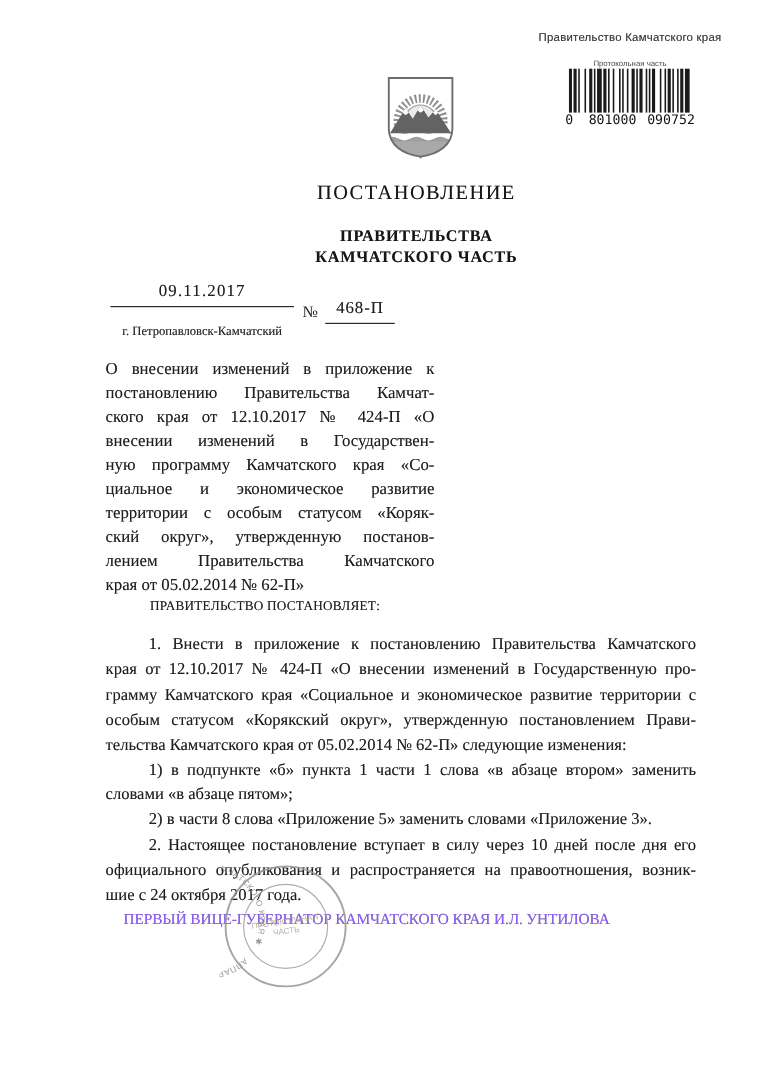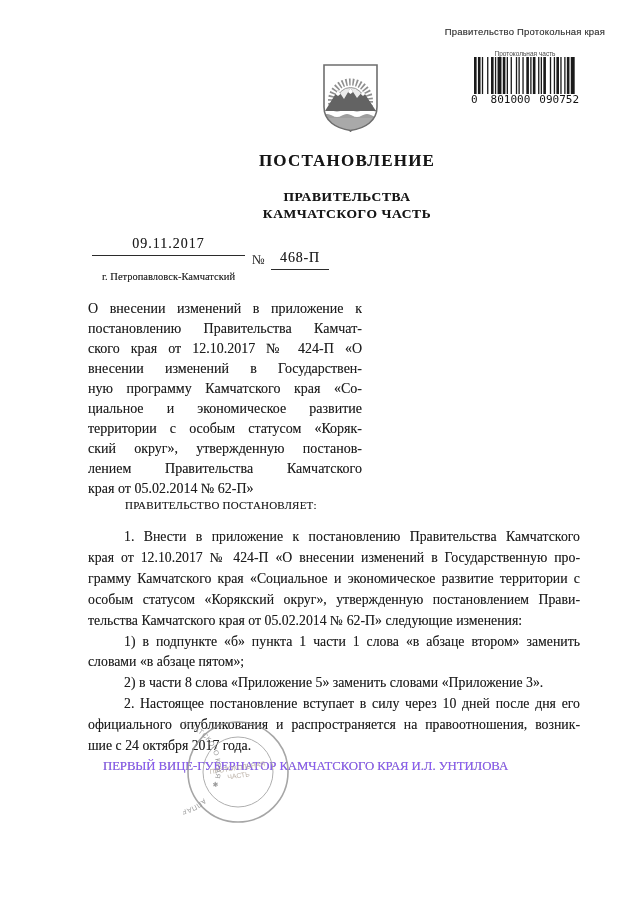--- a/index.html
+++ b/index.html
@@ -15,21 +15,21 @@
   .proto-label{font-family:"Liberation Sans",sans-serif;font-size:6.5px;color:#4a4a4a;margin-top:13px;}
   .barcode-wrap{width:102px;height:37px;margin:0 auto;margin-top:0px;}
   .bar-digits{display:flex;justify-content:center;gap:9px;font-family:"DejaVu Sans Mono",monospace;
     font-size:11px;color:#111;margin-top:-1px;}
   .bar-digits .d0{margin-right:4px;}
 
   
   .emblem{left:322px;top:63px;width:57px;height:69px;}
 
   
-  .title-main{left:170px;top:151px;width:354px;text-align:center;font-weight:bold;
+  .title-main{left:170px;top:151px;width:354px;text-align:center;font-weight:normal;
     font-size:17px;letter-spacing:1.2px;color:#161616;}
   .title-sub{left:170px;top:189px;width:354px;text-align:center;font-weight:bold;
     font-size:13.5px;line-height:16.5px;letter-spacing:.6px;color:#161616;}
 
   
   .date-block{left:92px;top:236px;width:153px;height:19px;border-bottom:1.3px solid #2b2b2b;
     text-align:center;font-size:14px;letter-spacing:1px;}
   .num-sign{left:252px;top:252px;font-size:13.5px;}
   .num-block{left:271px;top:250px;width:58px;height:19px;border-bottom:1.3px solid #2b2b2b;
     text-align:center;font-size:14px;letter-spacing:.8px;}
@@ -54,21 +54,21 @@
 
   
   .stamp{left:183px;top:717px;width:110px;height:110px;z-index:2;opacity:.88;}
 
   .scan-text{text-shadow:0 0 .4px rgba(20,20,20,.45);}
 </style>
 </head>
 <body>
 
 <div class="abs corner">
-  <div class="org-label scan-text">Правительство Протокольная края</div>
+  <div class="org-label scan-text">Правительство Камчатского края</div>
   <div class="proto-label">Протокольная часть</div>
   <div class="barcode-wrap">
     <svg id="barcode-svg" width="102" height="37" viewBox="0 0 102 37">
         <rect x="0.00" y="0" width="2.62" height="37" fill="#1a1a1a"></rect>
         <rect x="3.92" y="0" width="2.62" height="37" fill="#1a1a1a"></rect>
         <rect x="7.85" y="0" width="1.31" height="37" fill="#1a1a1a"></rect>
         <rect x="13.08" y="0" width="1.31" height="37" fill="#1a1a1a"></rect>
         <rect x="17.00" y="0" width="2.62" height="37" fill="#1a1a1a"></rect>
         <rect x="20.92" y="0" width="1.31" height="37" fill="#1a1a1a"></rect>
         <rect x="23.54" y="0" width="3.92" height="37" fill="#1a1a1a"></rect>

